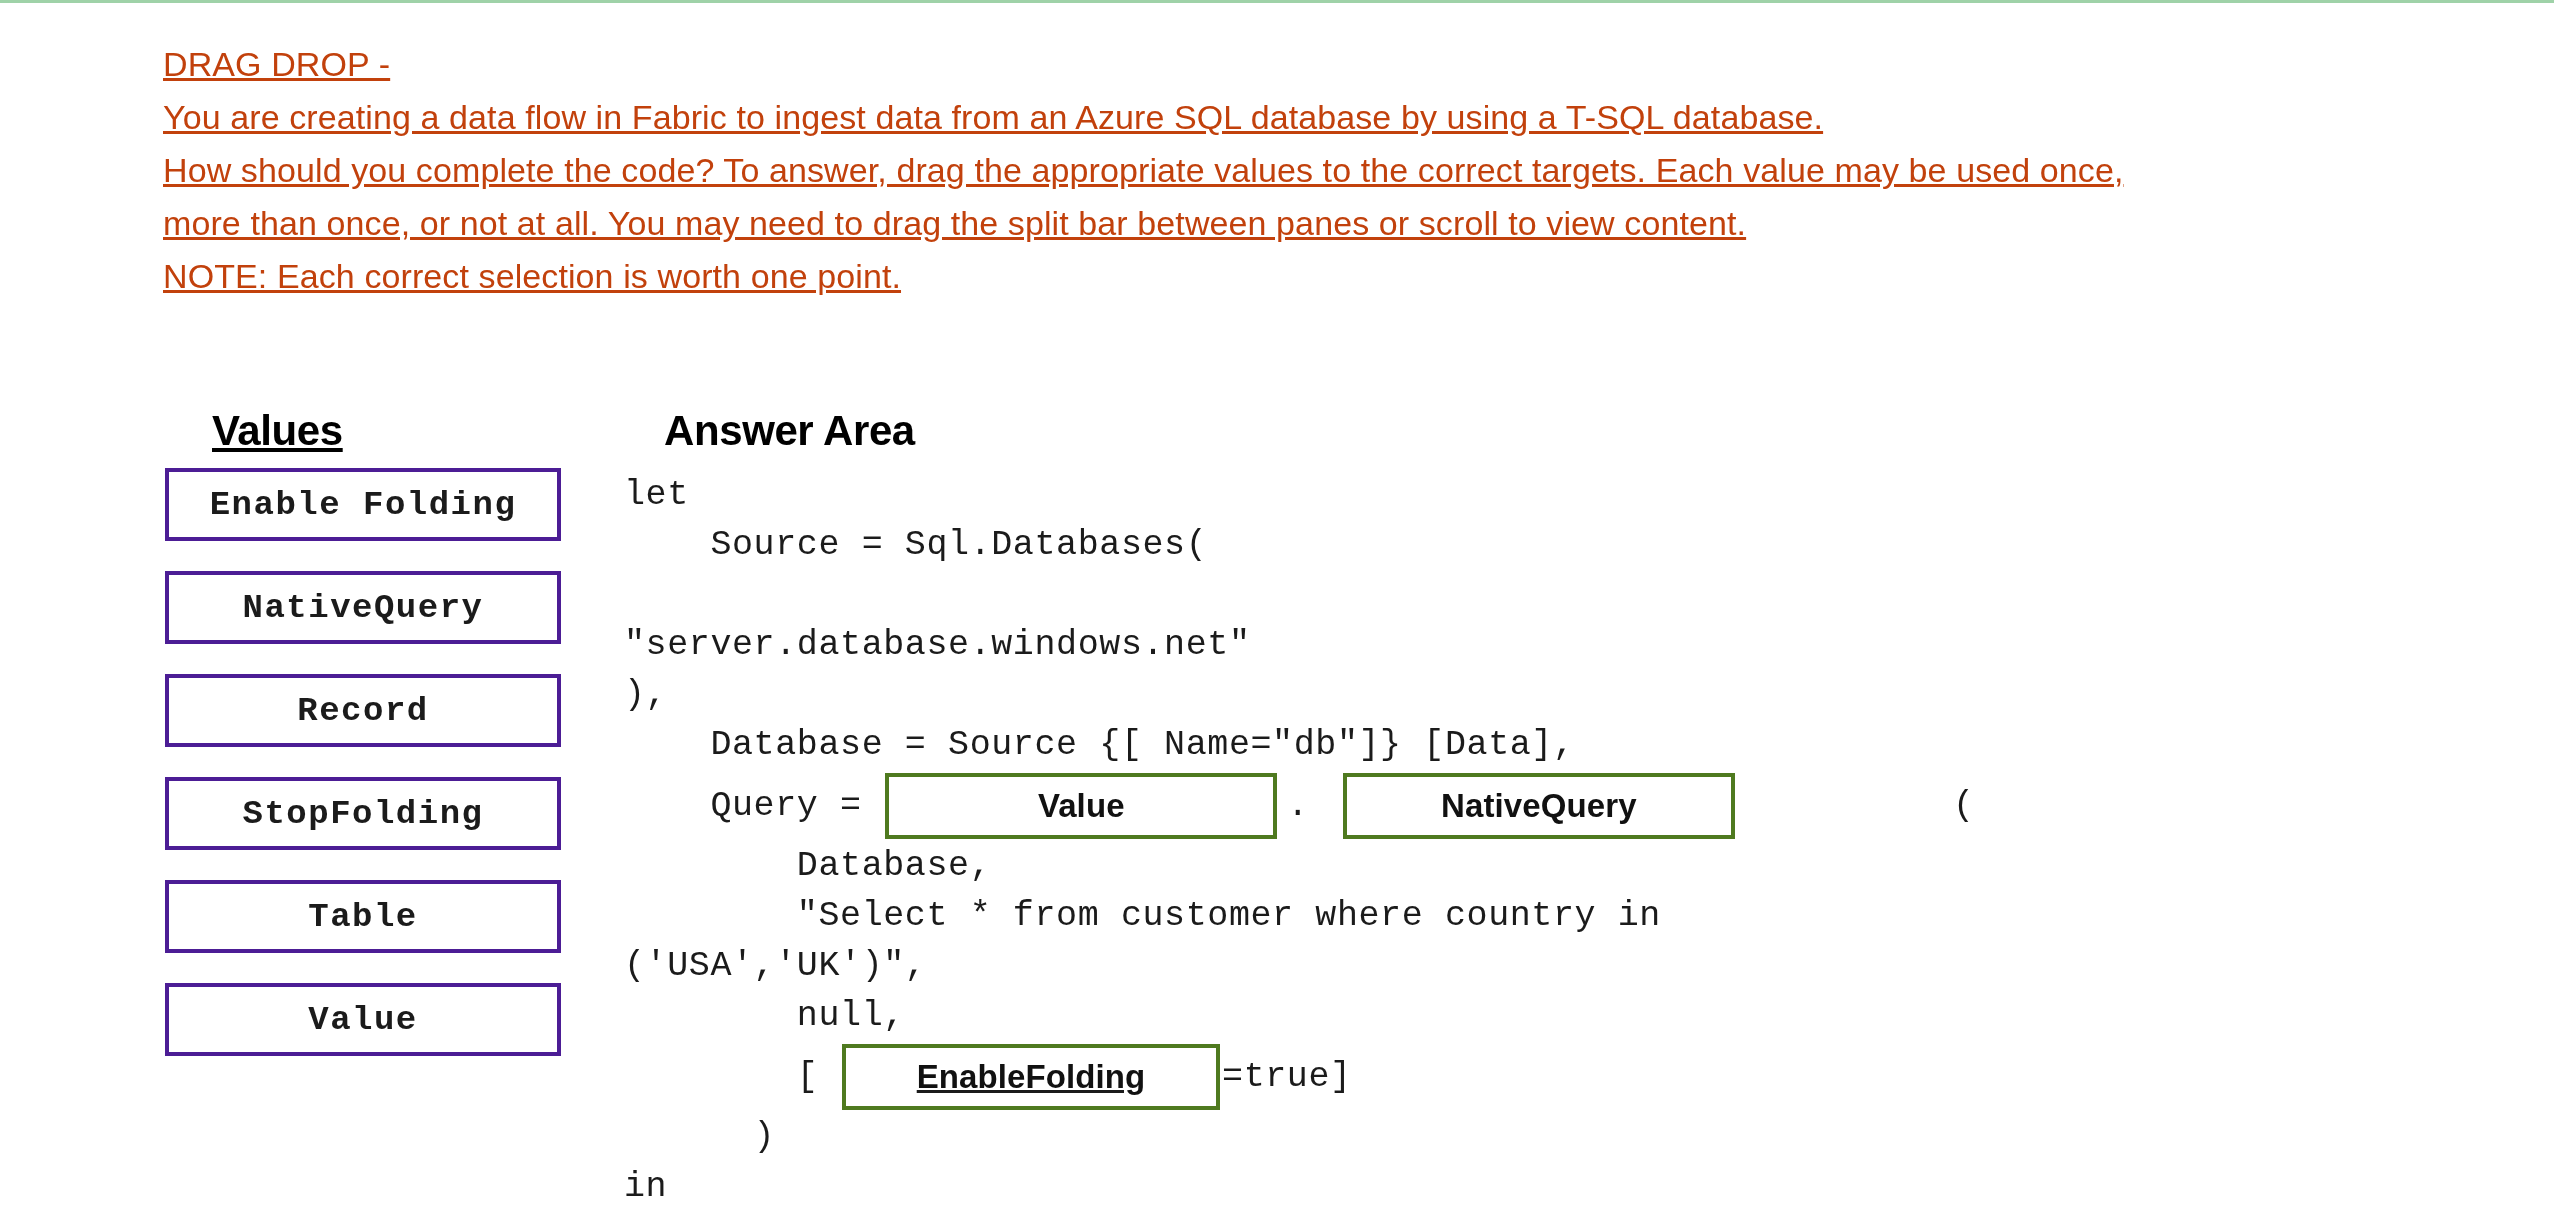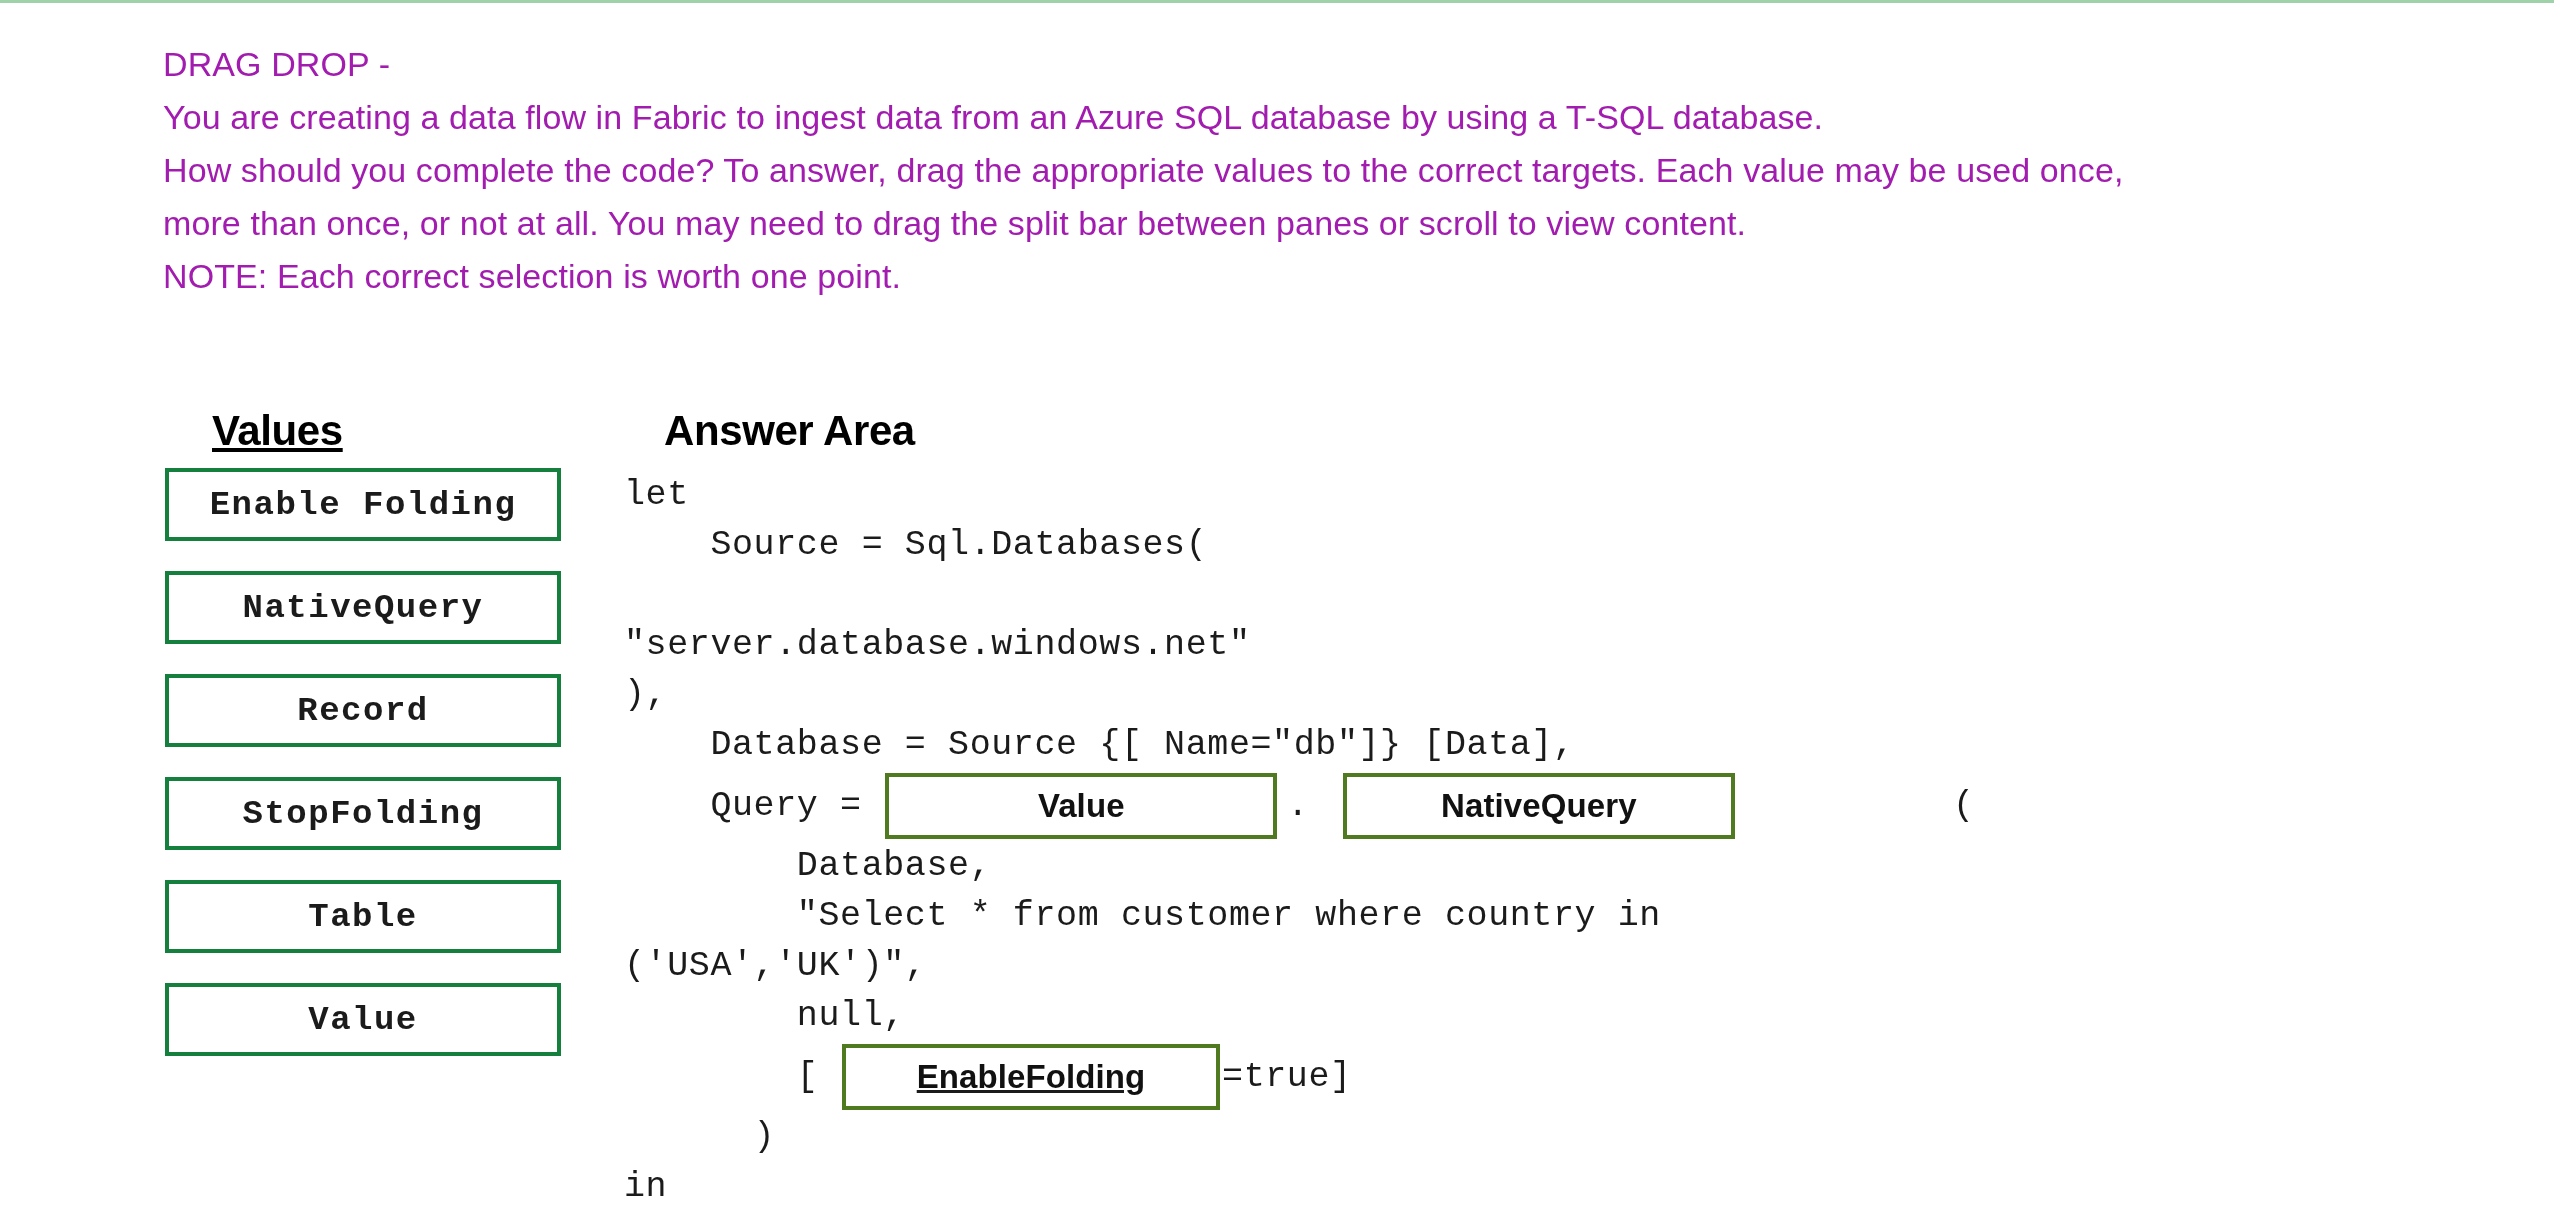--- a/index.html
+++ b/index.html
@@ -31,23 +31,24 @@
   #prompt {
     position: absolute;
     left: 163px;
     top: 38px;
     width: 2290px;
   }
   #prompt .line {
     font-family: "Liberation Sans", sans-serif;
     font-size: 34px;
     line-height: 53px;
-    color: #a21caf;
+    color: #c2410c;
     white-space: pre-wrap;
     letter-spacing: 0.1px;
+    text-decoration: underline;
   }
 
   
   .col-heading {
     position: absolute;
     font-family: "Liberation Sans", sans-serif;
     font-weight: bold;
     font-size: 42px;
     line-height: 48px;
     color: #000000;
@@ -59,21 +60,21 @@
   
   #values-panel {
     position: absolute;
     left: 165px;
     top: 468px;
     width: 396px;
   }
   .value-chip {
     width: 396px;
     height: 73px;
-    border: 4px solid #15803d;
+    border: 4px solid #4c1d95;
     background: #ffffff;
     margin-bottom: 30px;
     display: flex;
     align-items: center;
     justify-content: center;
   }
   .value-chip span {
     font-family: "Liberation Mono", monospace;
     font-size: 34px;
     font-weight: bold;

